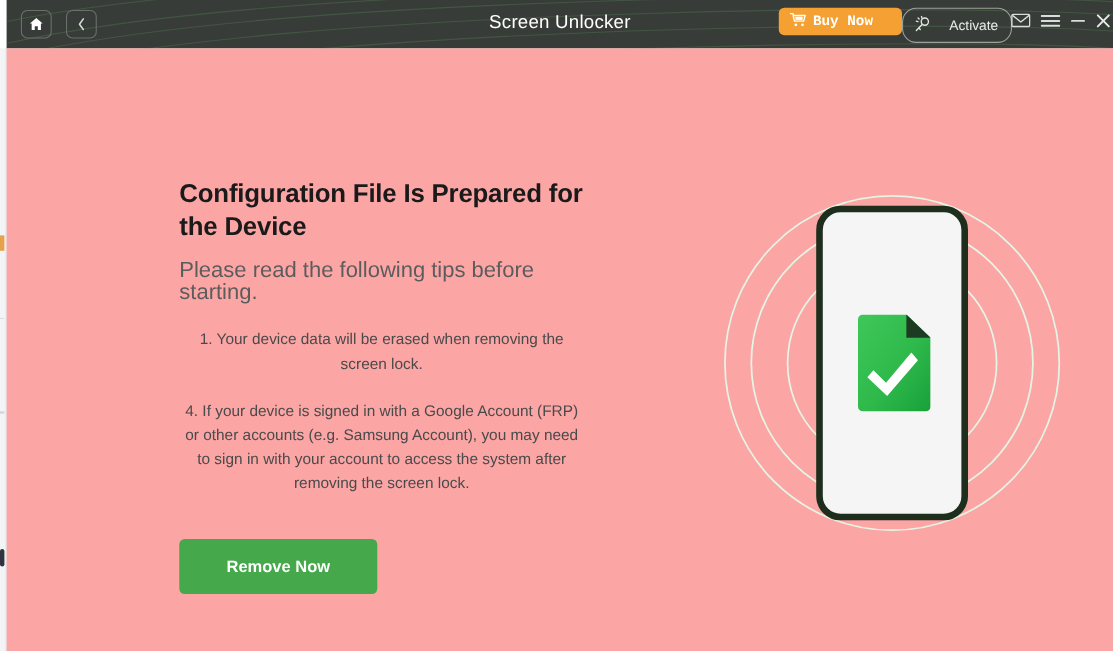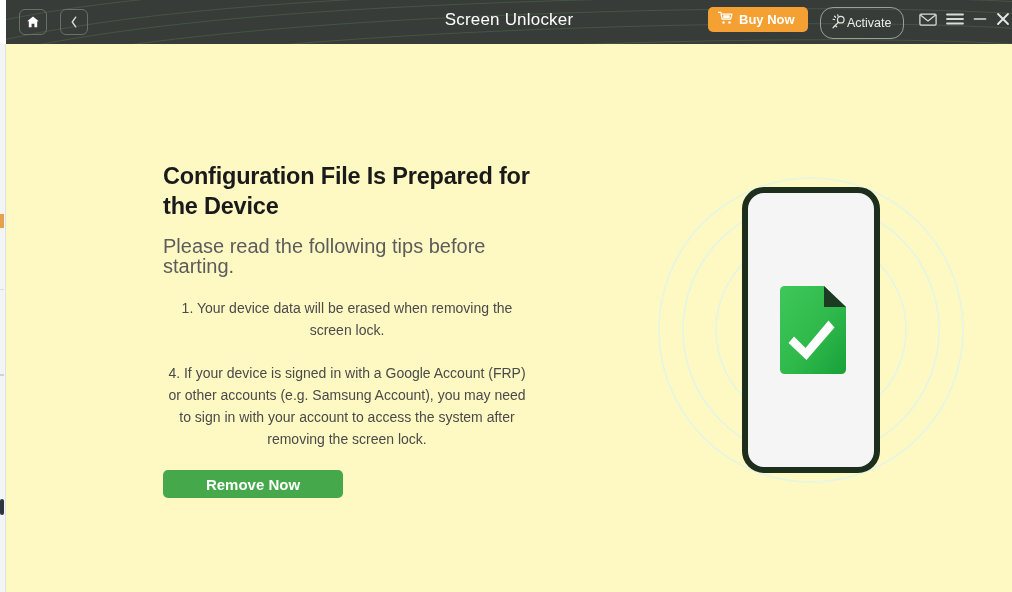--- a/index.html
+++ b/index.html
@@ -95,28 +95,28 @@
     font-weight: normal;
     letter-spacing: 0.2px;
     user-select: none;
   }
 
   .buy-now-btn {
     position: absolute;
     left: 702px;
     top: 7px;
     height: 25px;
-    padding: 0 13px 0 10px;
+    padding: 0 26px 0 10px;
     background: #f5a033;
     border: none;
     border-radius: 5px;
     color: #ffffff;
     font-size: 13px;
     font-weight: bold;
-    font-family: Liberation Sans, sans-serif;
+    font-family: Liberation Mono, monospace;
     display: flex;
     align-items: center;
     gap: 6px;
     cursor: pointer;
     box-sizing: border-box;
   }
 
   .activate-btn {
     position: absolute;
     left: 814px;
@@ -124,21 +124,21 @@
     height: 32px;
     padding: 0 12px 0 9px;
     background: transparent;
     border: 1px solid #9aa09a;
     border-radius: 13px;
     color: #e8ebe8;
     font-size: 12.5px;
     font-family: "Liberation Sans", sans-serif;
     display: flex;
     align-items: center;
-    gap: 0;
+    gap: 16px;
     cursor: pointer;
     box-sizing: border-box;
   }
 
   .tb-icon {
     position: absolute;
     top: 10px;
     display: flex;
     align-items: center;
     justify-content: center;
@@ -151,21 +151,21 @@
   .tb-icon.minimize  { left: 963px; }
   .tb-icon.close     { left: 986px; }
 
   
   .content {
     position: absolute;
     left: 6px;
     top: 44px;
     width: 1006px;
     height: 548px;
-    background: #fef9c3;
+    background: #fca5a5;
   }
 
   .text-col {
     position: absolute;
     left: 157px;
     top: 117px;
     width: 372px;
   }
   .headline {
     margin: 0;
@@ -183,23 +183,23 @@
   }
   .tip {
     margin: 21px 0 0 0;
     font-size: 14px;
     line-height: 22px;
     color: #4a4a4a;
     max-width: 368px;
     text-align: center;
   }
   .remove-btn {
-    margin-top: 20px;
+    margin-top: 40px;
     width: 180px;
-    height: 28px;
+    height: 50px;
     background: #45a košice;
     background: #45a council;
     background: #44a council;
     background: #45a84a;
     border: none;
     border-radius: 5px;
     color: #ffffff;
     font-size: 15px;
     font-weight: bold;
     font-family: "Liberation Sans", sans-serif;

